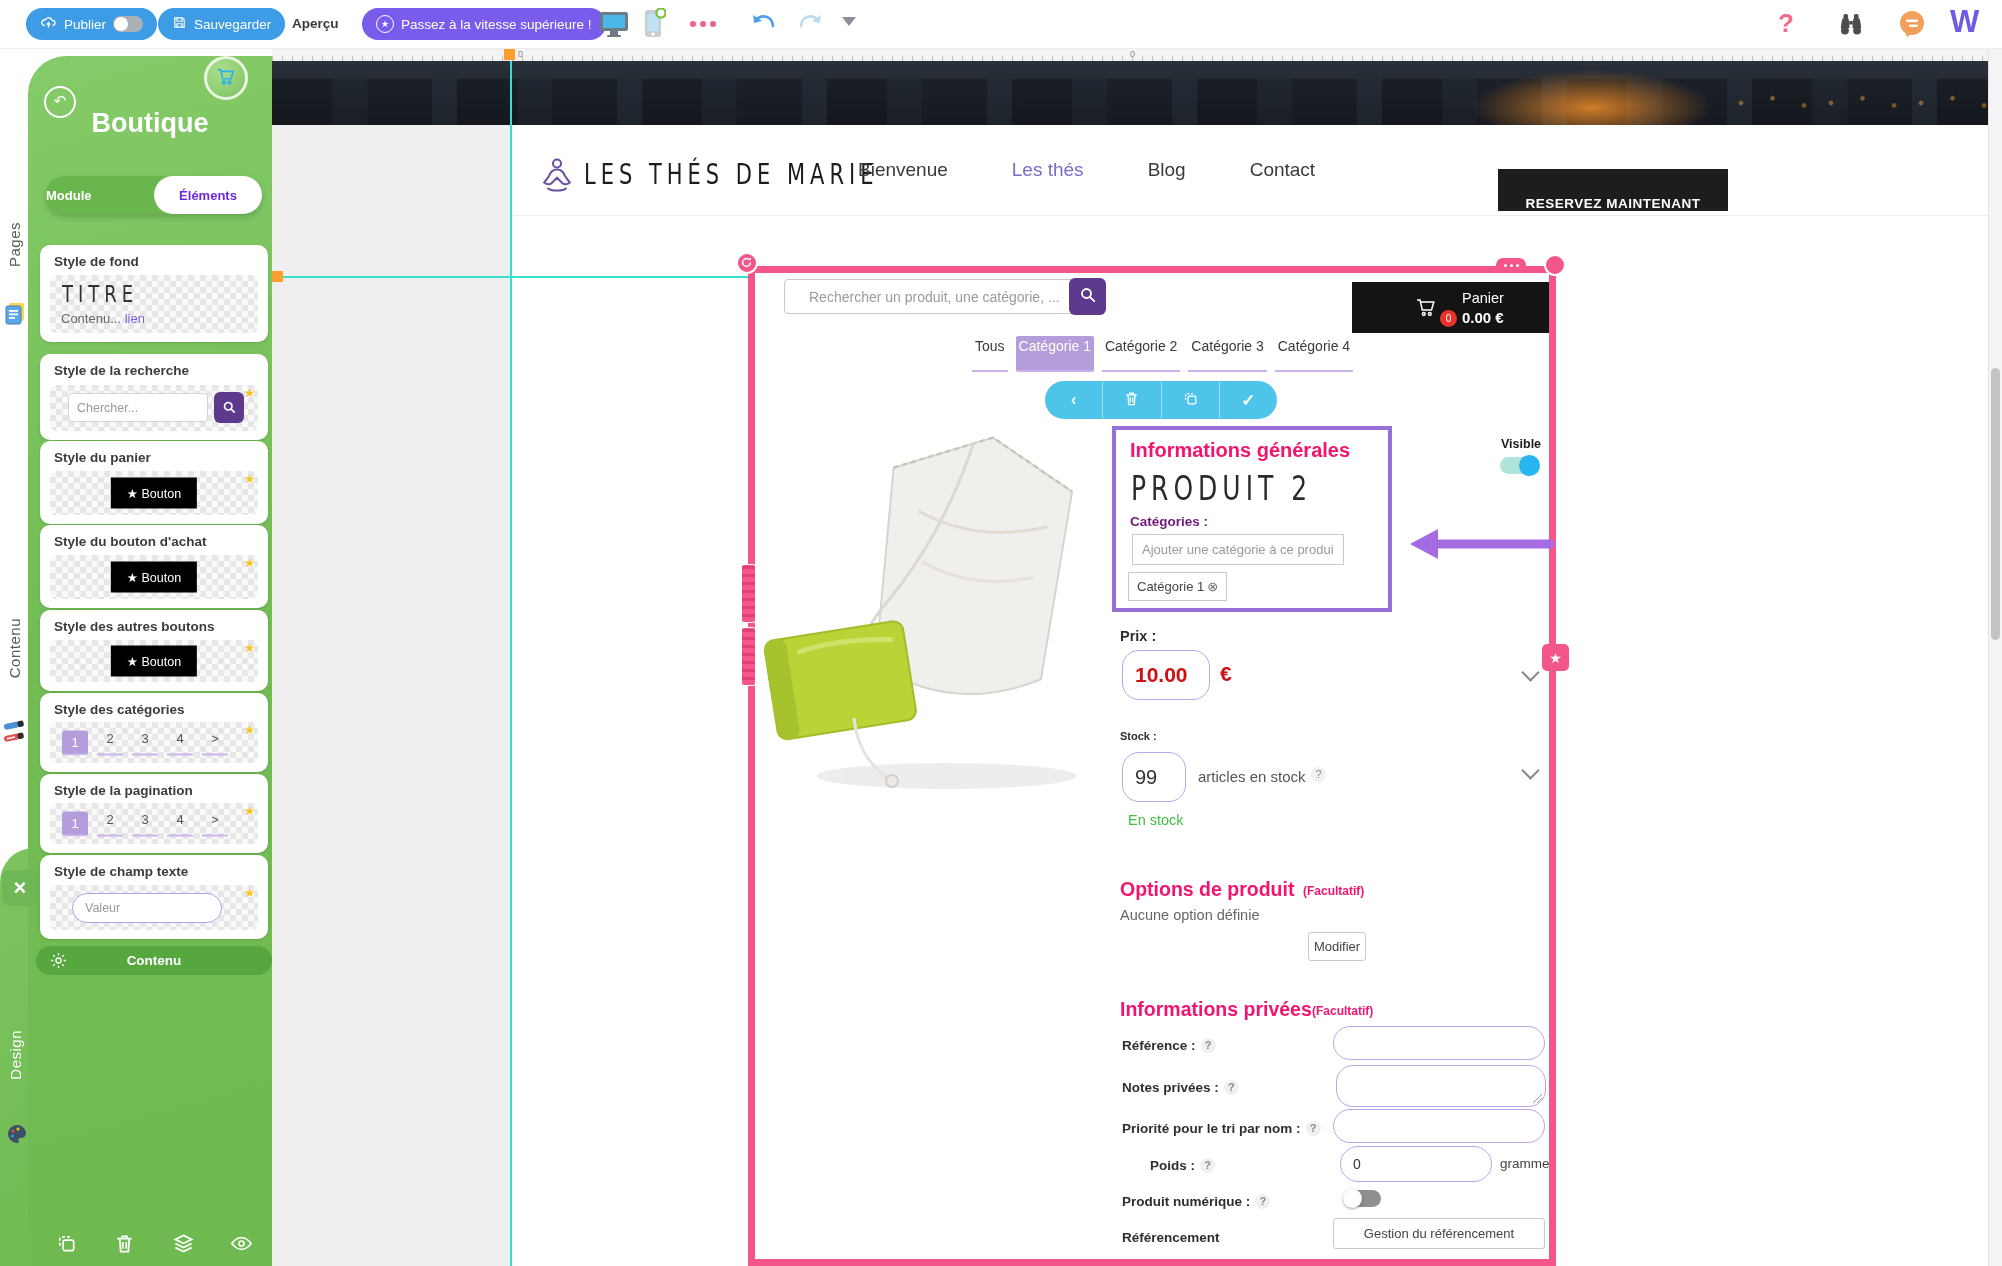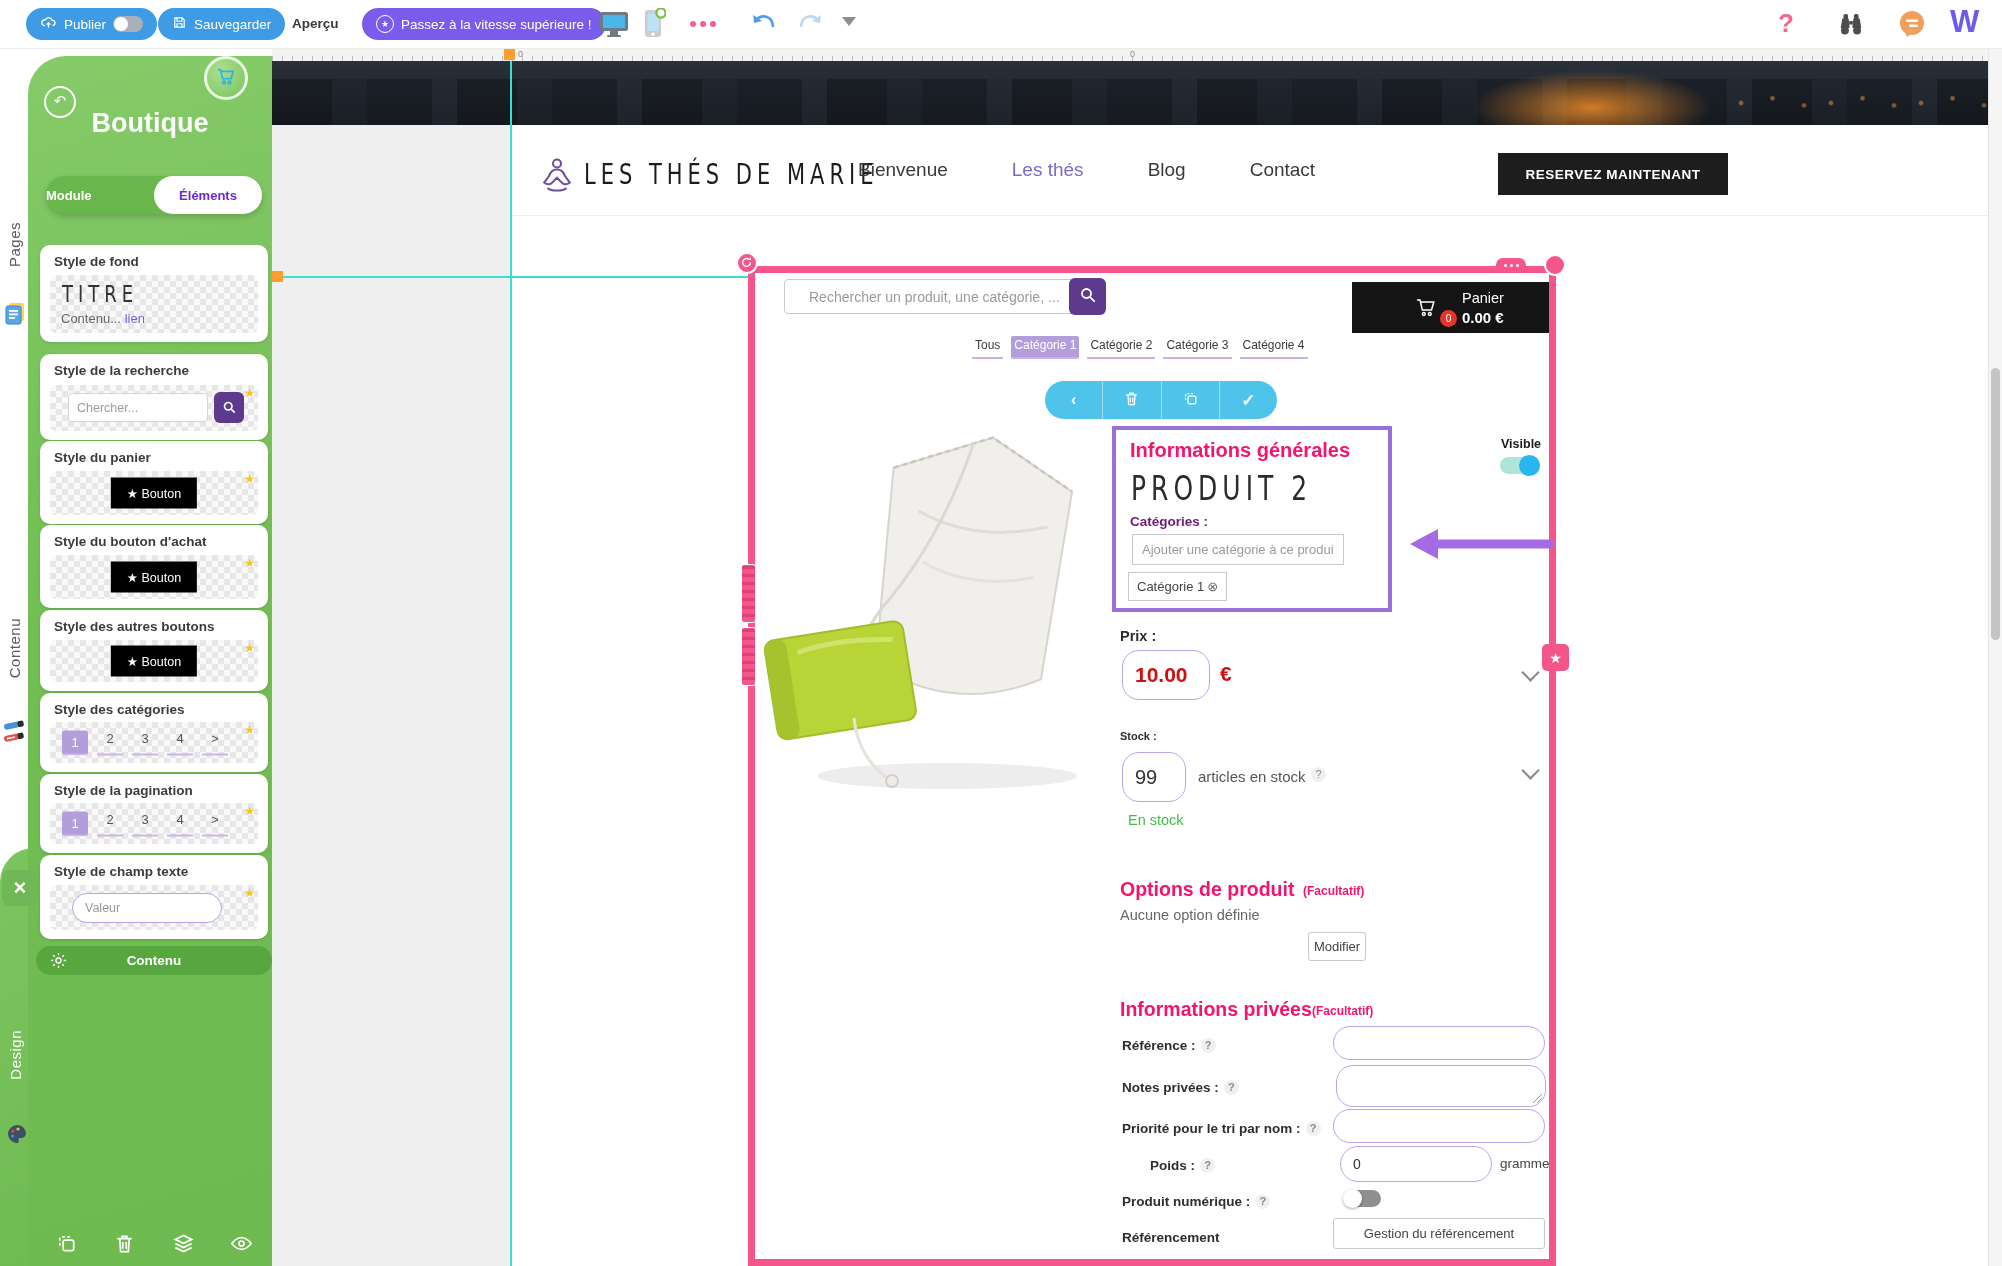--- a/index.html
+++ b/index.html
@@ -38,21 +38,21 @@
              background:#000;color:#fff;font-size:12.5px;padding:8px 16px;white-space:nowrap;}
   .pgrow{position:absolute;left:12px;top:50%;transform:translateY(-50%);display:flex;gap:9px;}
   .pgrow .pg{width:26px;text-align:center;font-size:13px;color:#555;padding-bottom:4px;
              border-bottom:2px solid #cdb4ea;}
   .pgrow .pg.sel{background:#b39ddb;color:#fff;border-radius:3px;padding-top:4px;}
   
   .guide-v{position:absolute;width:1.5px;background:#35e0cf;z-index:20;}
   .guide-h{position:absolute;height:1.5px;background:#35e0cf;z-index:20;}
   .navitem{font-size:19px;color:#3a3a3a;cursor:pointer;}
   .navitem.active{color:#7b6cc7;}
-  .cat-item{font-size:12px;color:#3a3a3a;padding:2px 3px 5px;border-bottom:2px solid #cbb0ea;}
+  .cat-item{font-size:14px;color:#3a3a3a;padding:2px 3px 16px;border-bottom:2px solid #cbb0ea;}
   .cat-item.sel{background:#b39ddb;color:#fff;border-radius:2px;}
   .pinklbl{color:#f2146e;font-weight:bold;}
   .chev{width:11px;height:11px;border-right:2px solid #888;border-bottom:2px solid #888;
         transform:rotate(45deg);}
   .qm{display:inline-block;font-size:11px;color:#8a8a8a;background:#f0f0f0;border-radius:50%;
       width:15px;height:15px;line-height:15px;text-align:center;margin-left:5px;vertical-align:1px;}
   .flabel{position:absolute;font-size:13.5px;font-weight:bold;color:#2e2e2e;}
   .rinput{position:absolute;border:1.5px solid #bda5e9;border-radius:17px;background:#fff;box-sizing:border-box;
           font-size:14px;color:#333;padding:0 12px;}
   .gbtn{position:absolute;background:#fff;border:1px solid #c9c9c9;border-radius:3px;
@@ -102,22 +102,22 @@
         <path d="M8.5 27.5c2.5 2.3 12.5 2.3 15 0"></path>
       </svg>
     </span>
     <span class="abs hand" style="left:74px;top:38px;font-size:21px;color:#1c1c1c;white-space:nowrap;">Les thés de Marie</span>
     <div class="abs flex" style="left:348px;top:22px;height:45px;gap:64px;">
       <span class="navitem">Bienvenue</span>
       <span class="navitem active">Les thés</span>
       <span class="navitem">Blog</span>
       <span class="navitem">Contact</span>
     </div>
-    <div class="abs flex" style="left:988px;top:28px;width:230px;height:42px;background:#1d1d1d;color:#fff;
-                font-size:13.5px;font-weight:bold;letter-spacing:.5px;justify-content:center;">
+    <div class="abs flex" style="left:988px;top:44px;width:230px;height:42px;background:#1d1d1d;color:#fff;
+                font-size:13.5px;font-weight:bold;letter-spacing:.5px;justify-content:center;align-items:flex-end;">
       <span>RESERVEZ MAINTENANT</span>
     </div>
   </div>
 
   <div class="guide-v" style="left:510px;top:61px;height:1205px;"></div>
   <div class="guide-h" style="left:283px;top:276px;width:465px;"></div>
 
   <input class="abs" style="left: 756px; top: 279px; width: 314px; height: 35px; border: 1px solid rgb(201, 201, 201); border-radius: 4px 0px 0px 4px; box-sizing: border-box; padding: 0px 24px; font-size: 14px; background: rgb(255, 255, 255); margin-left: 28px;" placeholder="Rechercher un produit, une catégorie, ...">
   <div class="abs flex" style="left:1069px;top:278px;width:37px;height:37px;background:#5d3a8e;border-radius:6px;justify-content:center;">
     <span>

